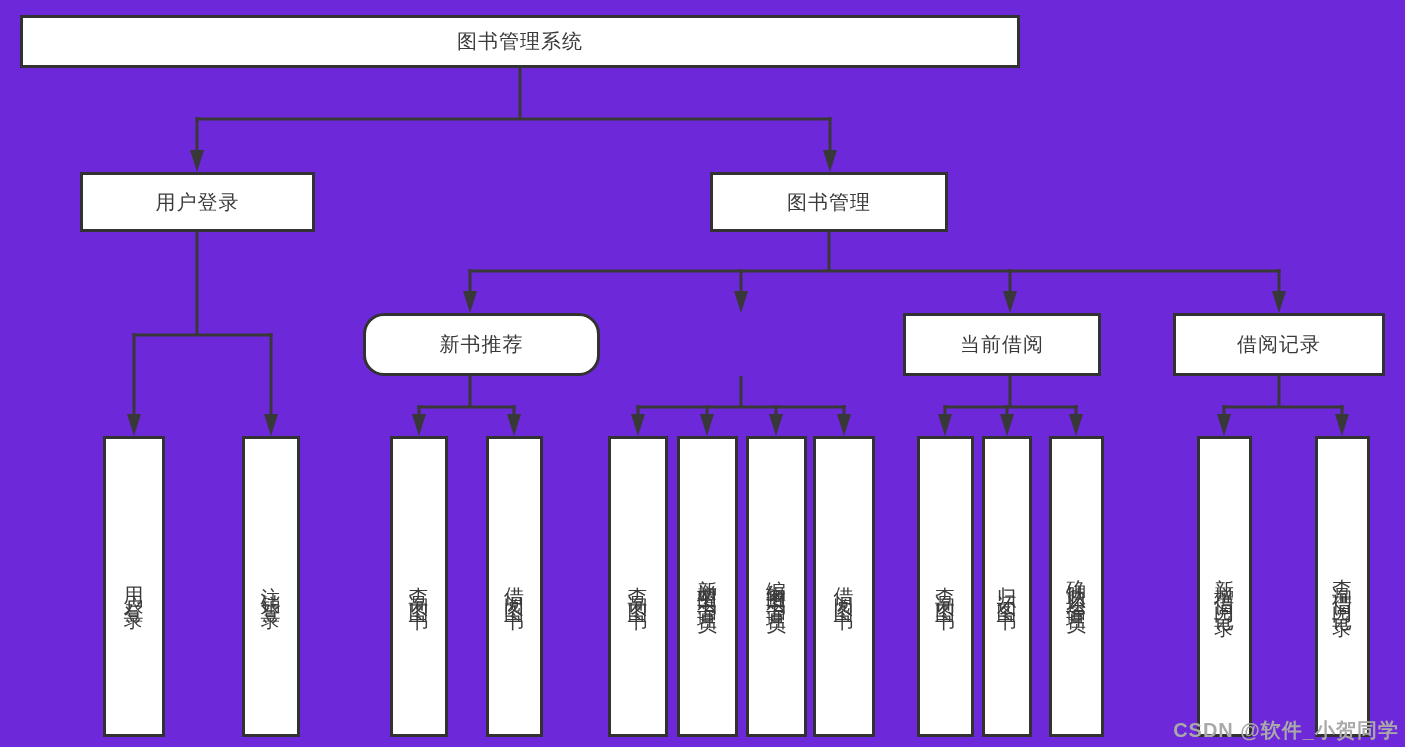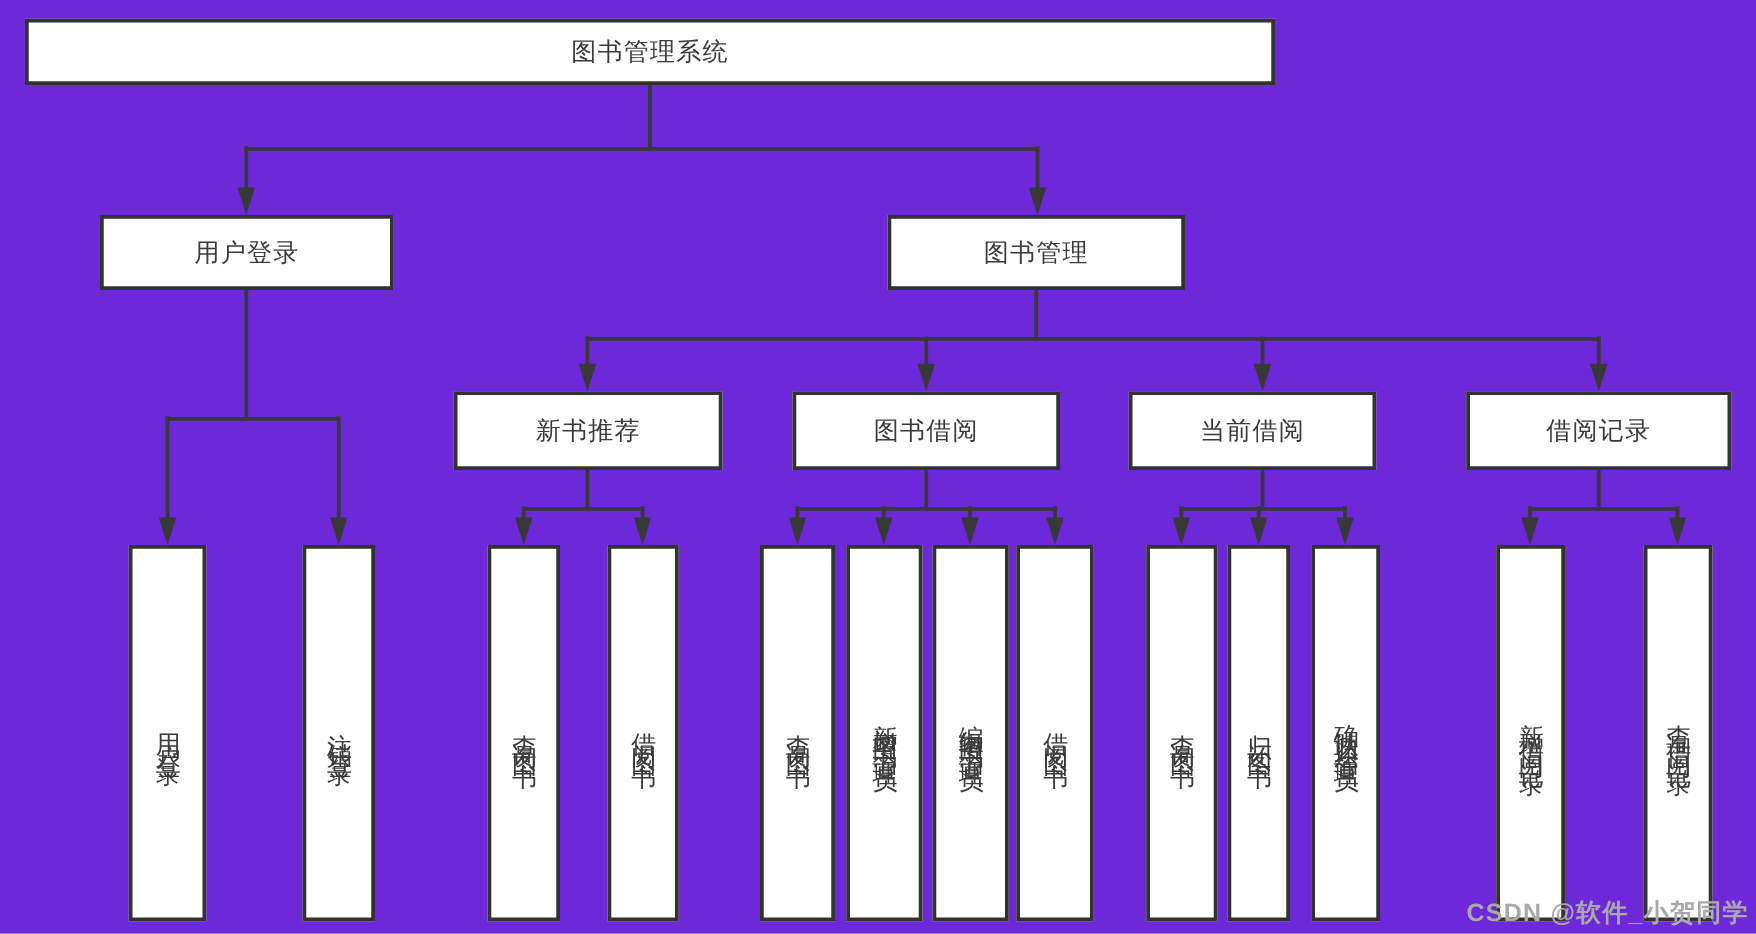--- a/index.html
+++ b/index.html
@@ -156,25 +156,22 @@
     <span>图书管理系统</span>
   </div>
 
   <div class="node box-h" style="left:80px; top:172px; width:235px; height:60px;">
     <span>用户登录</span>
   </div>
   <div class="node box-h" style="left:710px; top:172px; width:238px; height:60px;">
     <span>图书管理</span>
   </div>
 
-  <div class="node box-h" style="left:363px; top:313px; width:215px; height:63px;">
+  <div class="node box-h" style="left:363px; top:313px; width:237px; height:63px;border-radius:21px;">
     <span>新书推荐</span>
-  </div>
-  <div class="node box-h" style="left:634px; top:313px; width:214px; height:63px;">
-    <span>图书借阅</span>
   </div>
   <div class="node box-h" style="left:903px; top:313px; width:198px; height:63px;">
     <span>当前借阅</span>
   </div>
   <div class="node box-h" style="left:1173px; top:313px; width:212px; height:63px;">
     <span>借阅记录</span>
   </div>
 
   <div class="node box-v" style="left:103px; width:62px;">
     <span>用户登录</span>

